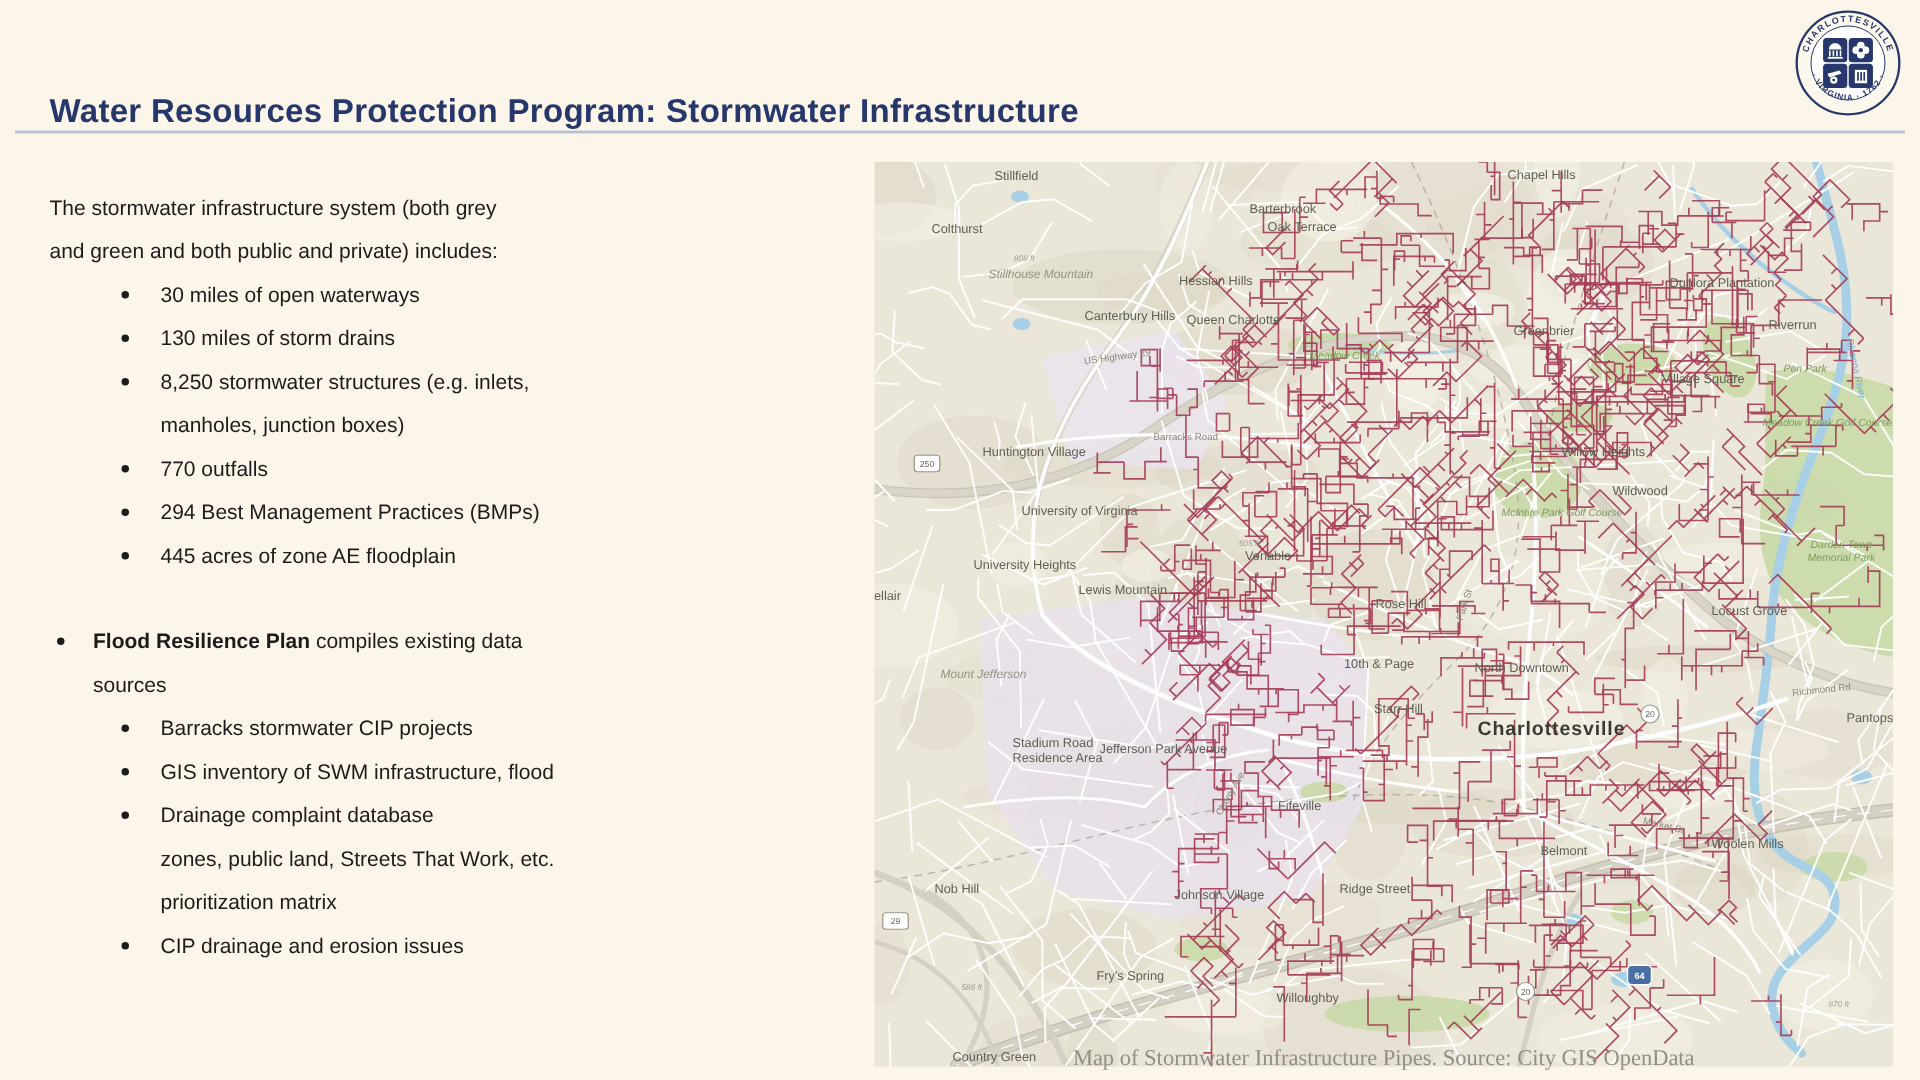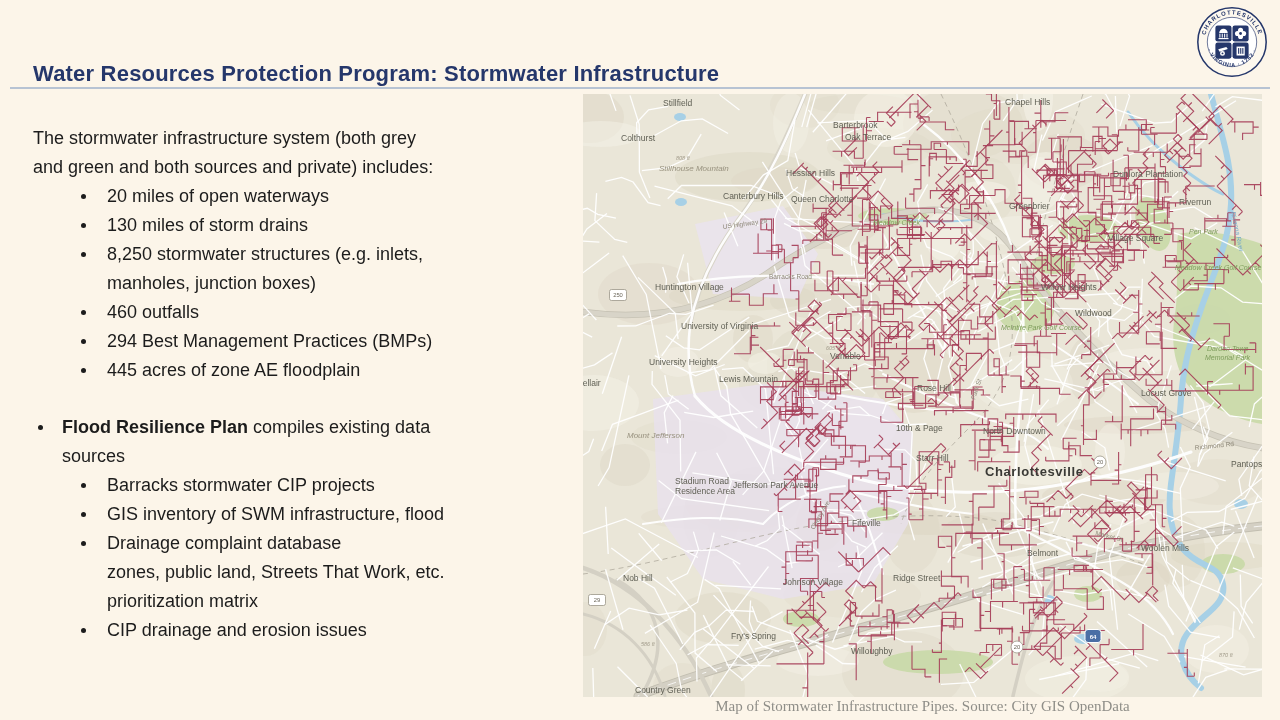--- a/index.html
+++ b/index.html
@@ -7,29 +7,29 @@
     --caption:#8f8e88; --pipe:#a63e58; --map-base:#eae6d8;
   }
   *{box-sizing:border-box;}
   html,body{margin:0;padding:0;}
   body{font-family:"Liberation Sans","DejaVu Sans",sans-serif;}
   .slide{position:relative;width:1280px;height:720px;background:var(--background);overflow:hidden;}
   .title{position:absolute;left:33px;top:46px;font-size:22px;font-weight:bold;color:var(--title);letter-spacing:.2px;white-space:nowrap;}
   .divider{position:absolute;left:10px;top:87px;width:1260px;height:2px;background:var(--divider);}
   .logo{position:absolute;left:1194px;top:4px;width:76px;height:76px;}
   .col{position:absolute;left:33px;top:124px;width:548px;color:var(--body-text);}
-  .line{position:relative;height:29px;line-height:29px;font-size:18px;white-space:nowrap;}
+  .line{position:relative;height:29px;line-height:29px;font-size:14px;white-space:nowrap;}
   .b1{padding-left:29px;}
   .b2{padding-left:74px;}
   .dot{position:absolute;top:12px;width:5px;height:5px;border-radius:50%;background:var(--body-text);}
   .b1 .dot{left:5px;}
   .b2 .dot{left:48px;}
   .spacer{height:28px;}
   .bold{font-weight:bold;margin-top:20px;}
-  .map-wrap{position:absolute;left:583px;top:94px;width:679px;height:603px;overflow:hidden;background:var(--map-base);}
+  .map-wrap{position:absolute;left:583px;top:108px;width:679px;height:603px;overflow:hidden;background:var(--map-base);}
   .map-wrap svg{display:block;}
   .caption{position:absolute;left:583px;top:698px;width:679px;text-align:center;font-size:15px;color:var(--caption);font-family:Liberation Serif, serif;}
   text{font-family:"Liberation Sans","DejaVu Sans",sans-serif;}
   .lab-place{fill:#5f5f54;font-size:8.5px;}
   .lab-city{fill:#3a3a36;font-size:13px;font-weight:bold;letter-spacing:.6px;}
   .lab-park{fill:#7d9c5b;font-size:7px;font-style:italic;}
   .lab-road{fill:#8d8778;font-size:6.5px;}
   .lab-water{fill:#74a9c8;font-size:6.5px;font-style:italic;}
   .lab-mtn{fill:#98927f;font-size:8px;font-style:italic;}
   .lab-elev{fill:#a39d8c;font-size:5.5px;font-style:italic;}
@@ -85,27 +85,27 @@
         <rect x="48.6" y="46.4" width="1.2" height="6" fill="#25376b"></rect>
         <rect x="50.8" y="46.4" width="1.2" height="6" fill="#25376b"></rect>
       </g>
     </g>
   </svg>
 
   <div class="divider"></div>
 
   <div class="col">
     <div class="line">The stormwater infrastructure system (both grey</div>
-    <div class="line">and green and both sources and private) includes:</div>
-
-    <div class="line b2"><span class="dot"></span><span>20 miles of open waterways</span></div>
+    <div class="line">and green and both public and private) includes:</div>
+
+    <div class="line b2"><span class="dot"></span><span>30 miles of open waterways</span></div>
     <div class="line b2"><span class="dot"></span><span>130 miles of storm drains</span></div>
     <div class="line b2"><span class="dot"></span><span>8,250 stormwater structures (e.g. inlets,</span></div>
     <div class="line b2"><span>manholes, junction boxes)</span></div>
-    <div class="line b2"><span class="dot"></span><span>460 outfalls</span></div>
+    <div class="line b2"><span class="dot"></span><span>770 outfalls</span></div>
     <div class="line b2"><span class="dot"></span><span>294 Best Management Practices (BMPs)</span></div>
     <div class="line b2"><span class="dot"></span><span>445 acres of zone AE floodplain</span></div>
 
     <div class="spacer"></div>
 
     <div class="line b1"><span class="dot"></span><span class="bold">Flood Resilience Plan</span><span> compiles existing data</span></div>
     <div class="line b1"><span>sources</span></div>
 
     <div class="line b2"><span class="dot"></span><span>Barracks stormwater CIP projects</span></div>
     <div class="line b2"><span class="dot"></span><span>GIS inventory of SWM infrastructure, flood</span></div>

